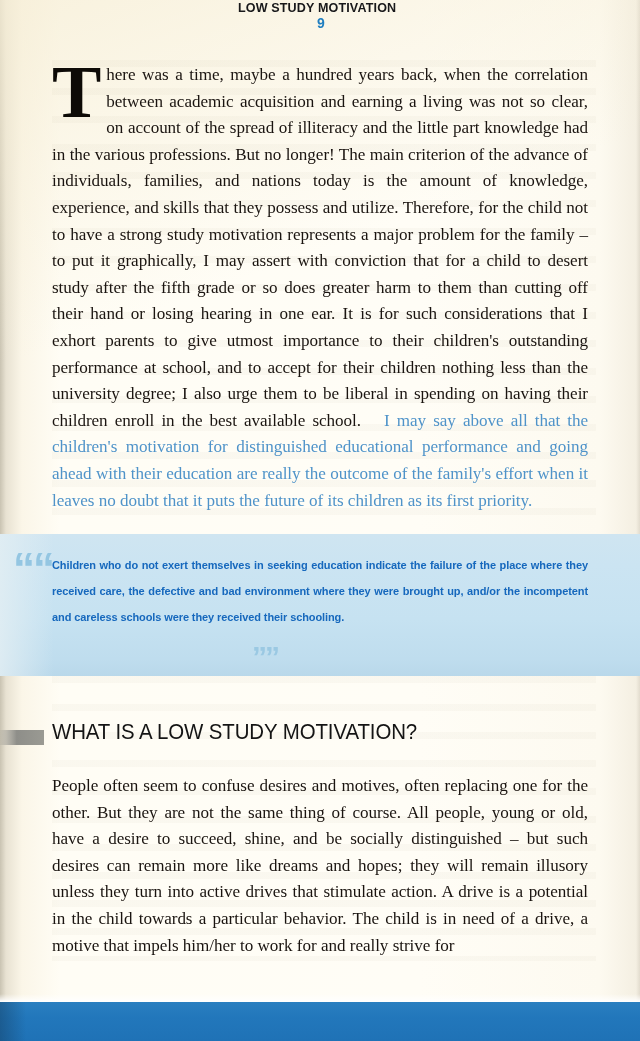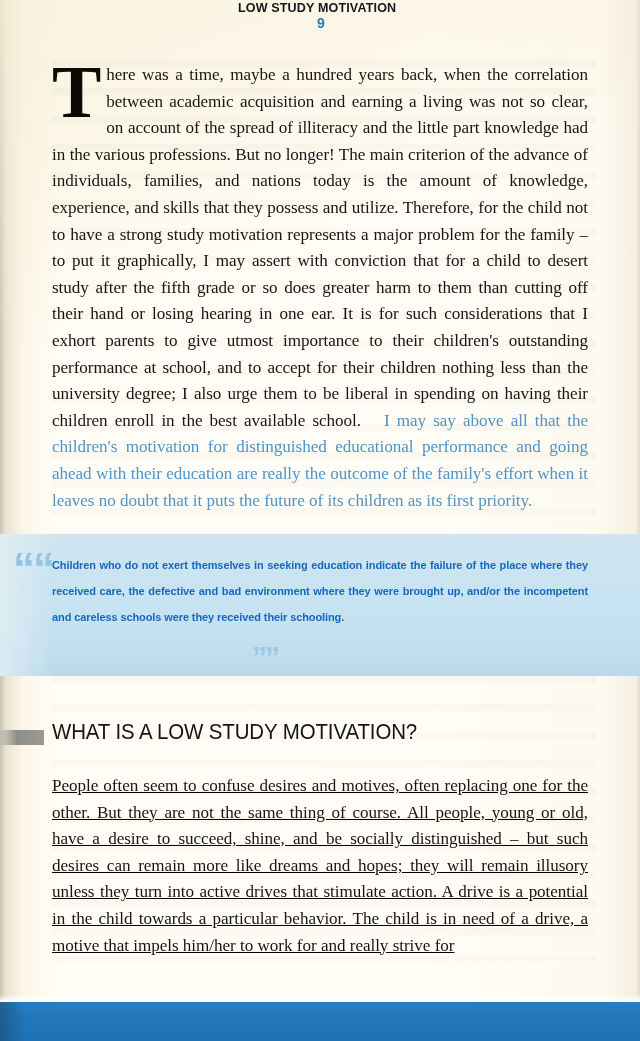--- a/index.html
+++ b/index.html
@@ -251,20 +251,20 @@
     <span class="quote-mark open">““</span>
     <p class="quote-text">Children who do not exert themselves in seeking education indicate the failure of the place where they received care, the defective and bad environment where they were brought up, and/or the incompetent and careless schools were they received their schooling.</p>
     <span class="quote-mark close">””</span>
   </div>
 
   <div class="section-head" style="top:715px;">
     <div class="head-marker"></div>
     <div class="head-text">WHAT IS A LOW STUDY MOTIVATION?</div>
   </div>
 
-  <div class="col" style="top:773px;text-decoration:underline;">
+  <div class="col" style="top:773px;">
     <p class="bodytext">People often seem to confuse desires and motives, often replacing one for the other. But they are not the same thing of course. All people, young or old, have a desire to succeed, shine, and be socially distinguished – but such desires can remain more like dreams and hopes; they will remain illusory unless they turn into active drives that stimulate action. A drive is a potential in the child towards a particular behavior. The child is in need of a drive, a motive that impels him/her to work for and really strive for</p>
   </div>
 
   <div class="band-gap"></div>
   <div class="bottom-band"></div>
 
 </div>
 
 </body></html>

